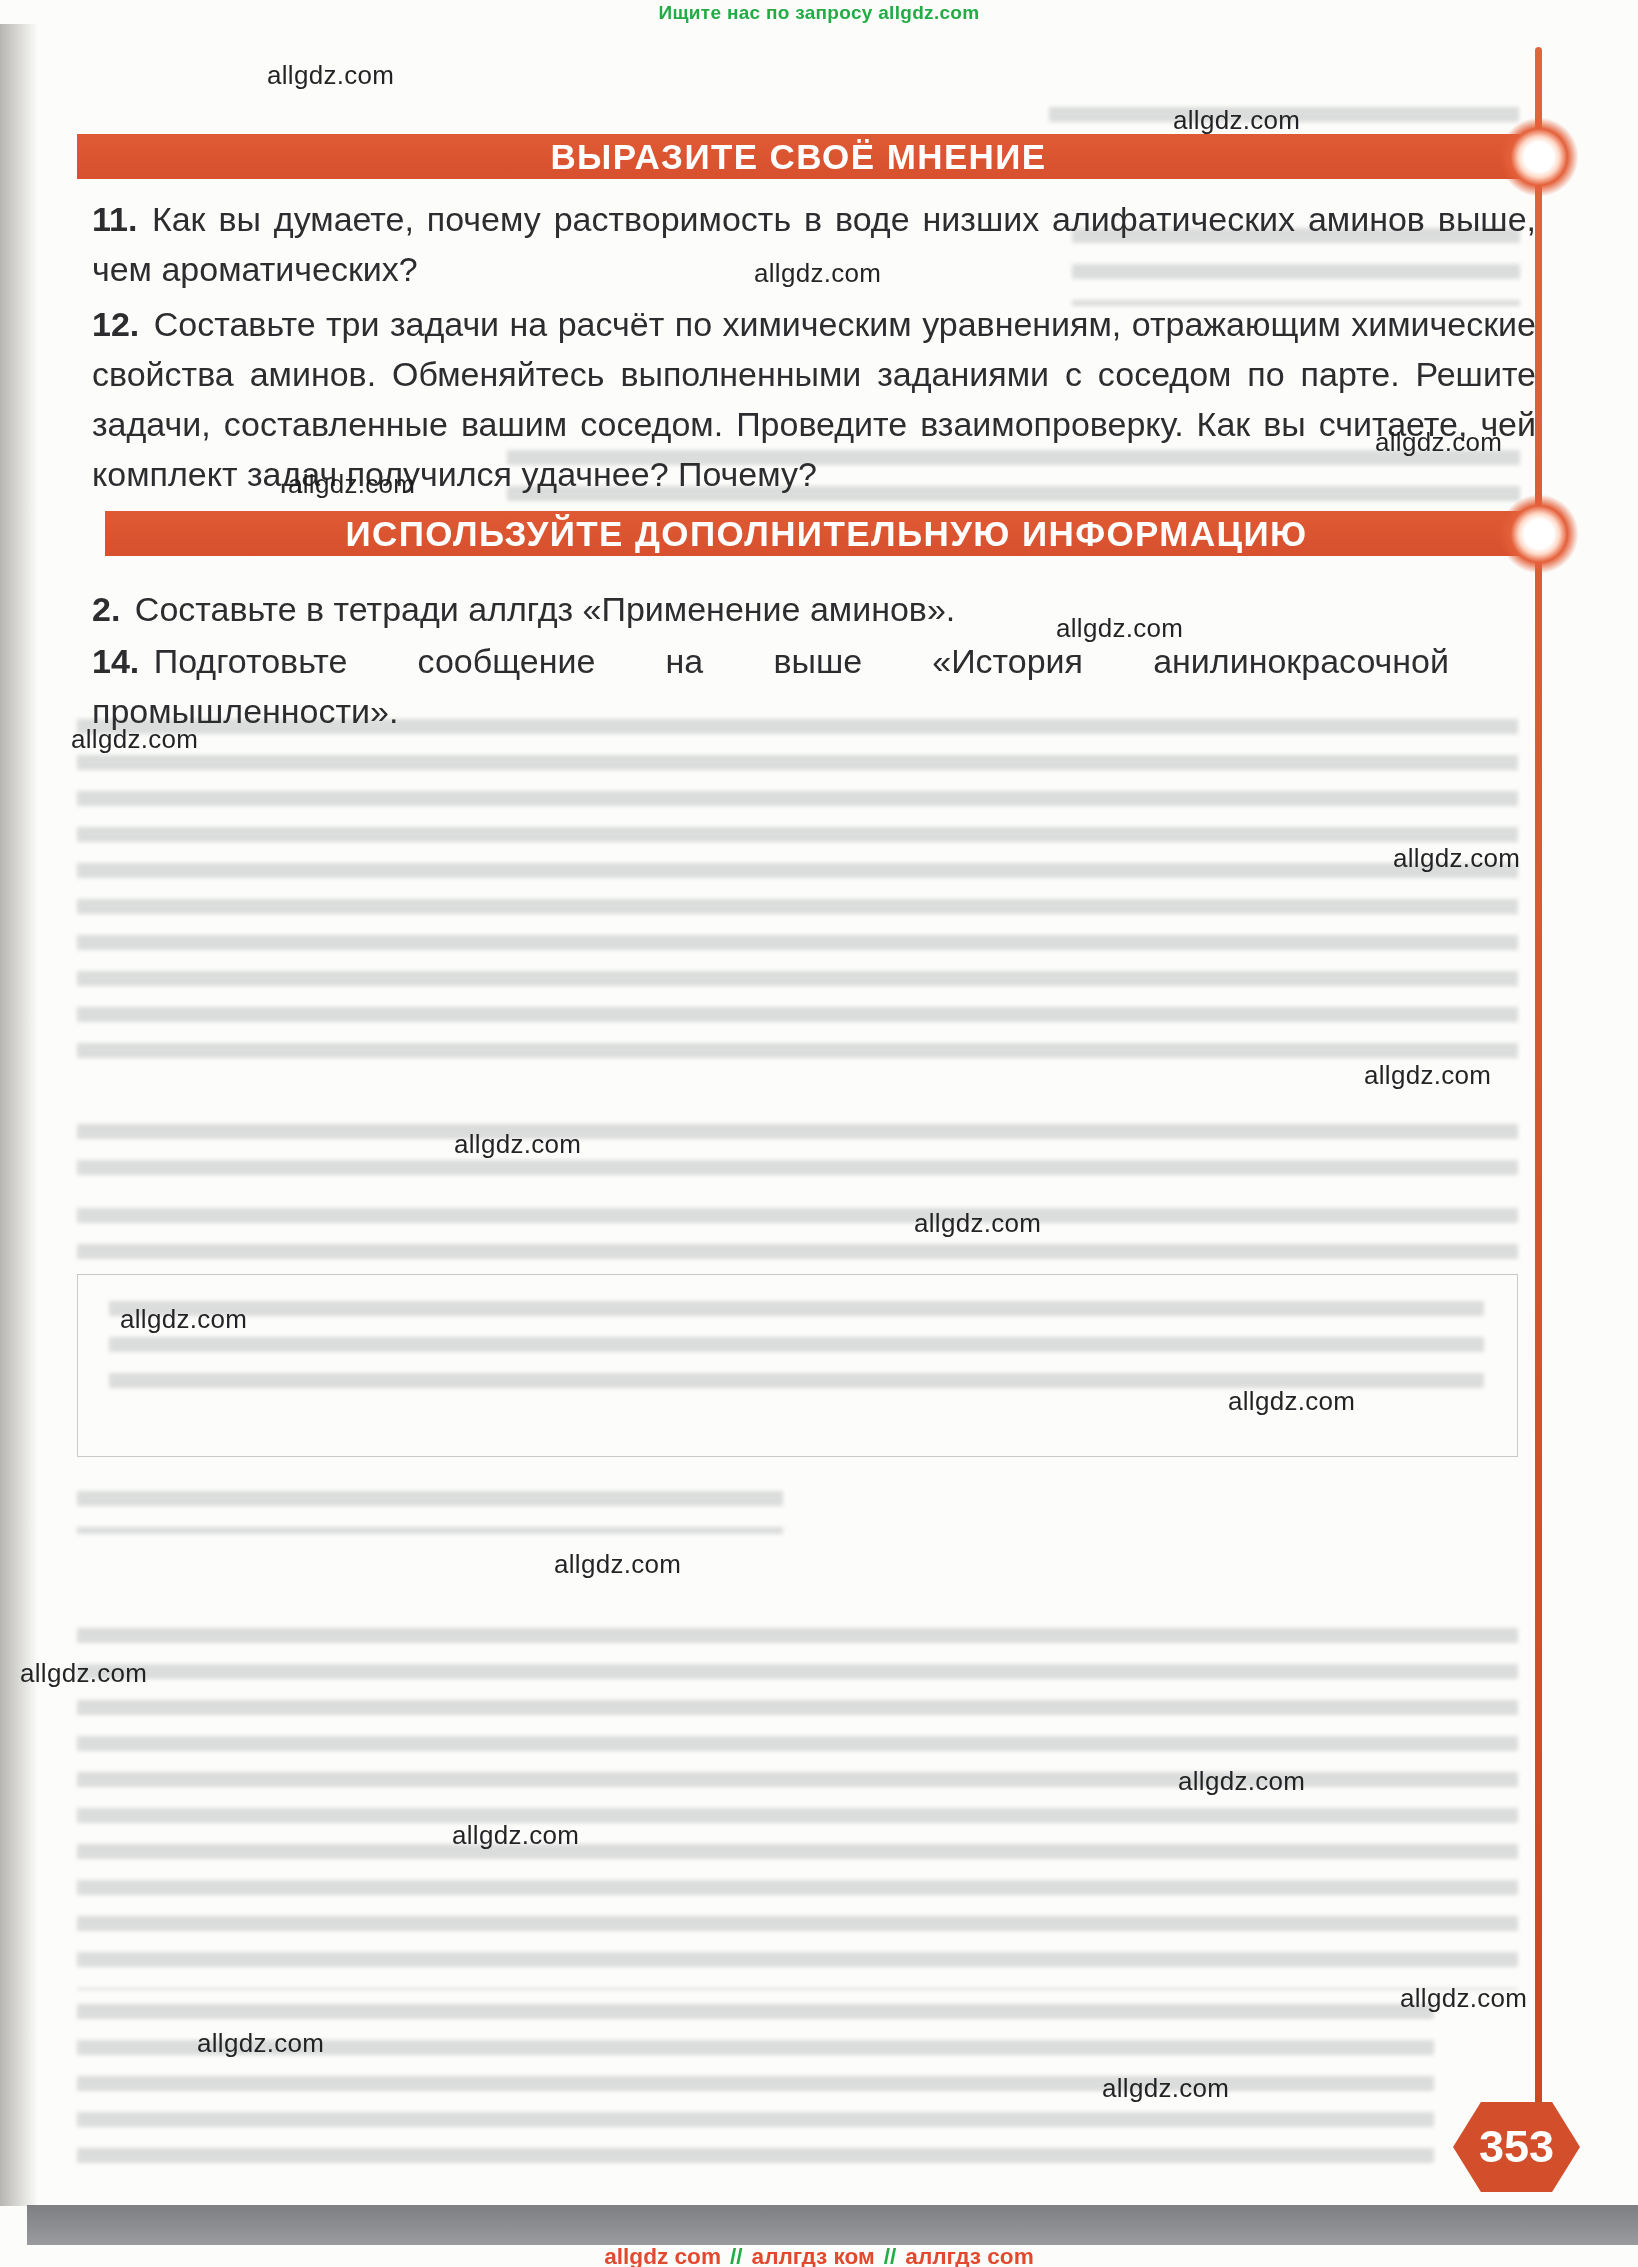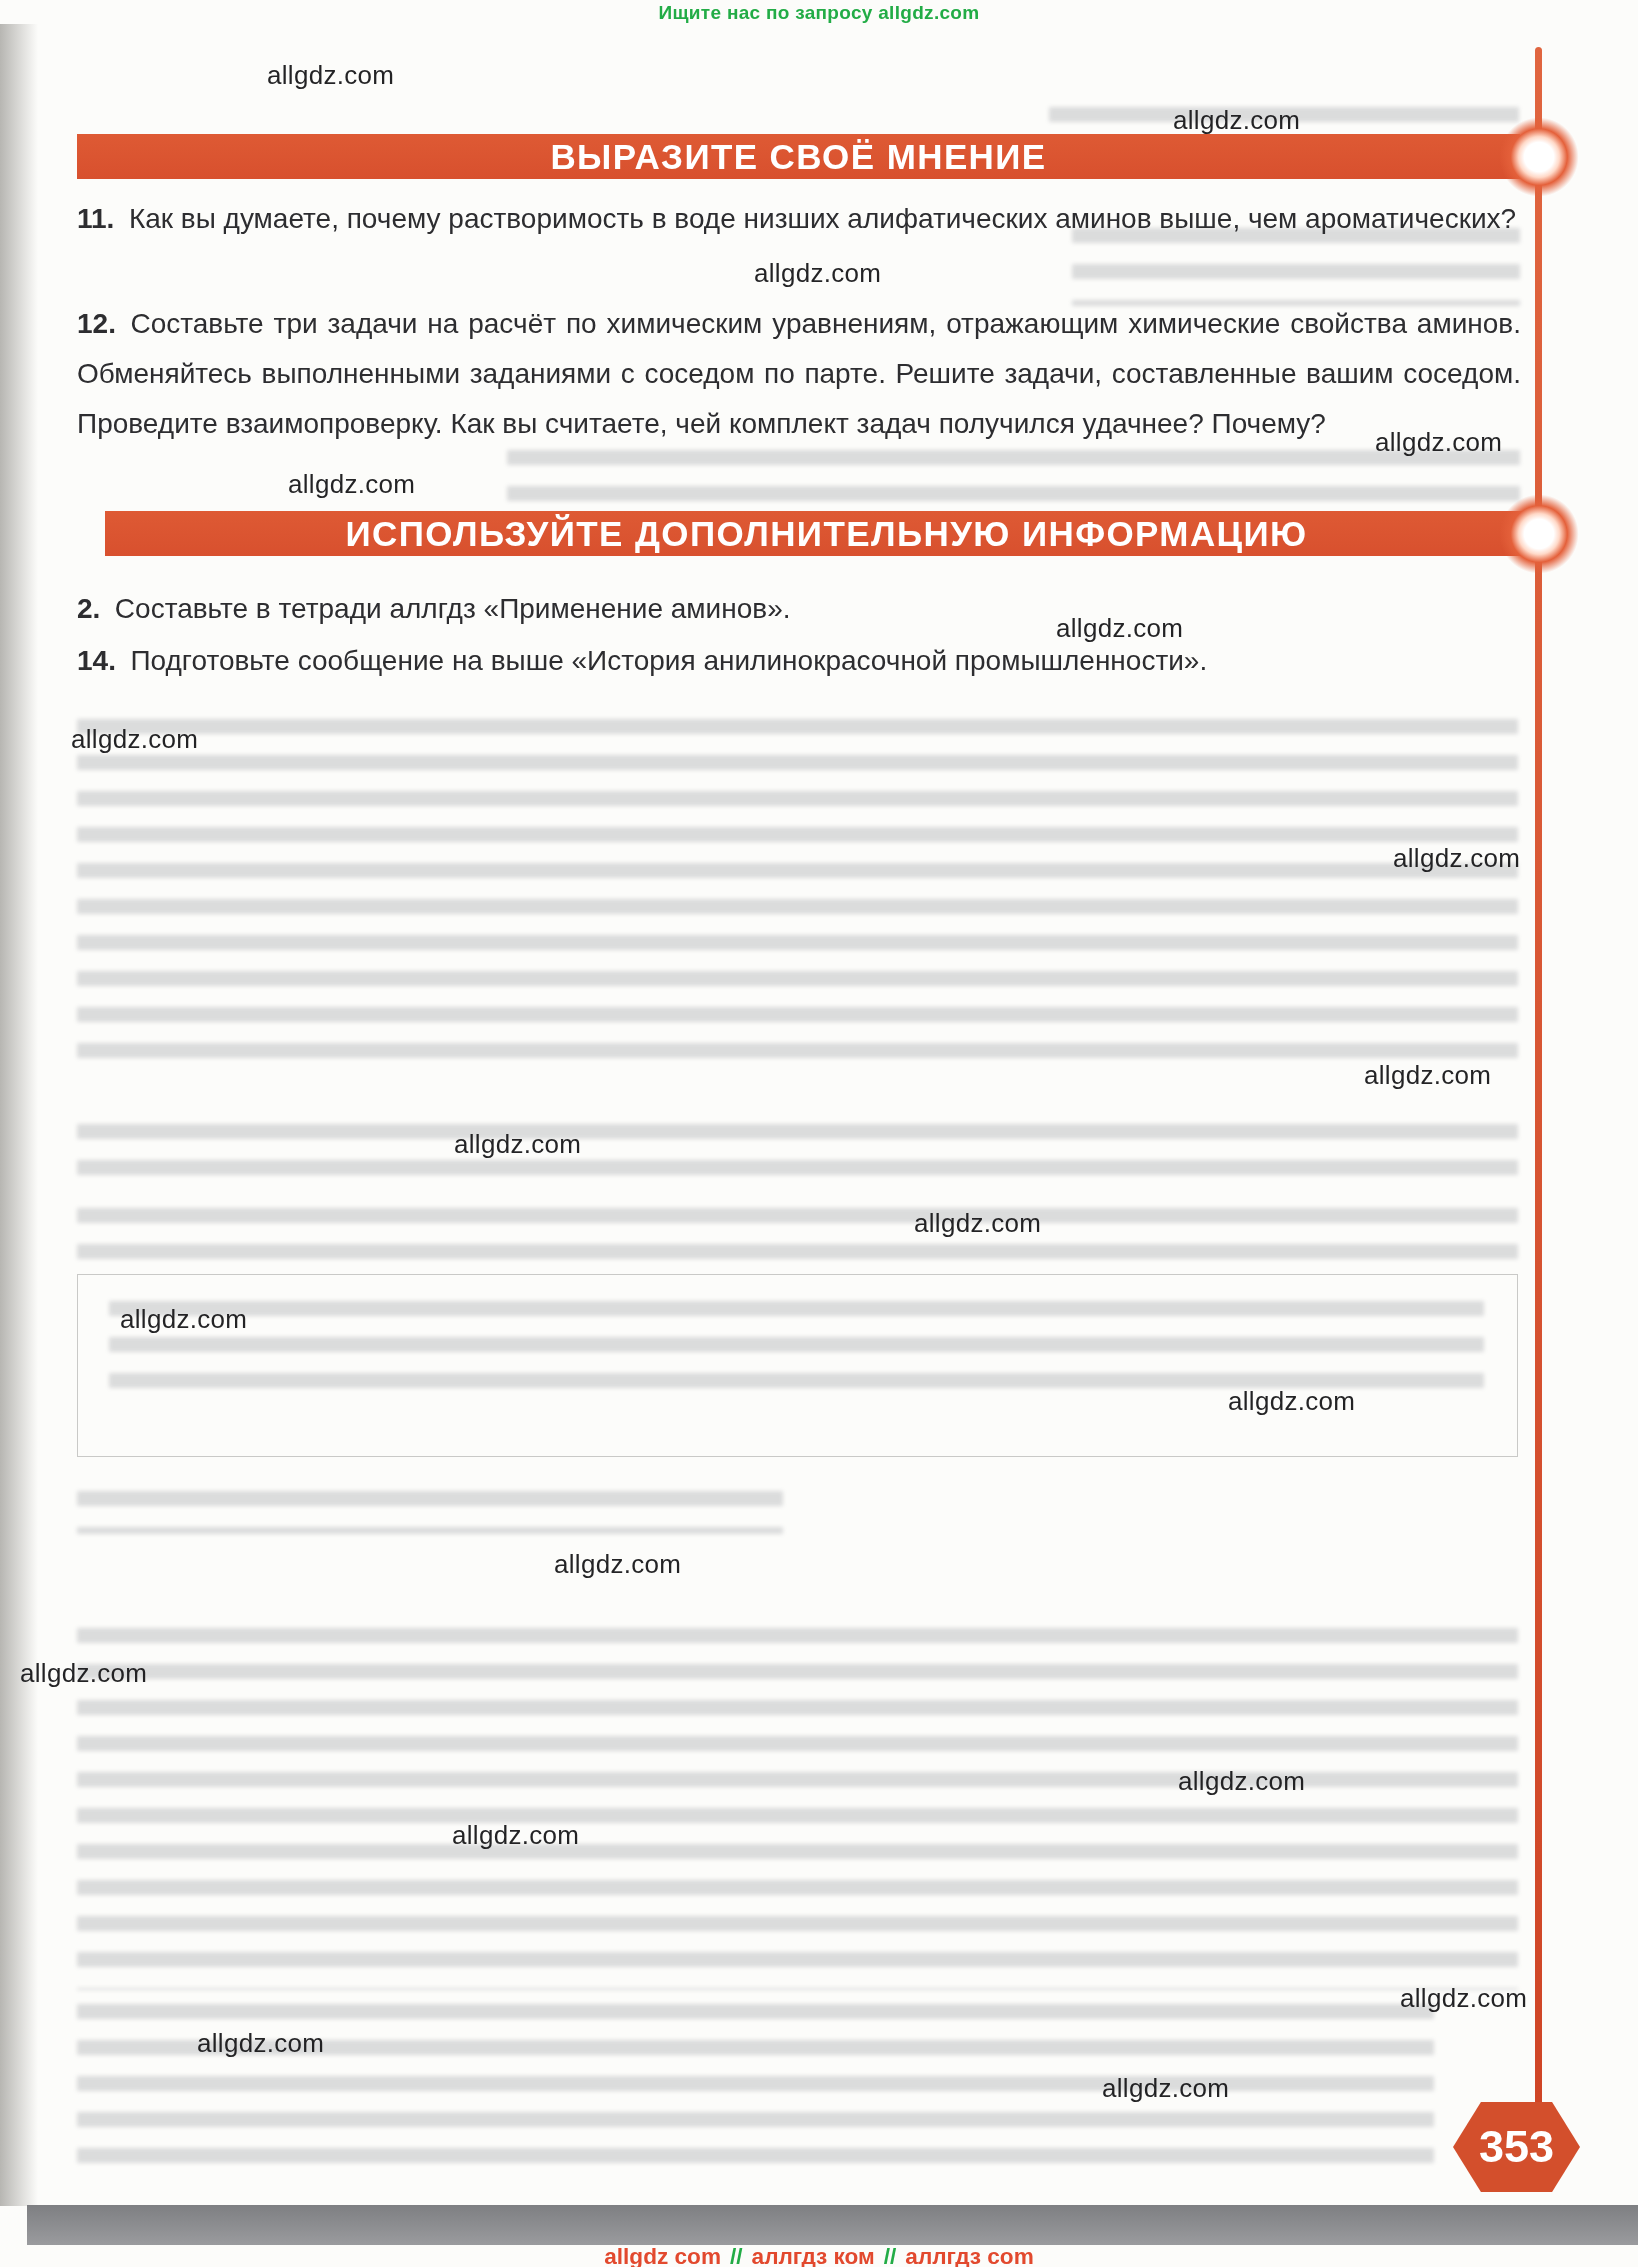--- a/index.html
+++ b/index.html
@@ -36,22 +36,22 @@
   }
   
   .banner{
     position:absolute;left:77px;width:1443px;height:45px;z-index:3;
     background:linear-gradient(#de5a34,var(--banner-red));
     color:#ffffff;font-weight:700;font-size:35px;letter-spacing:1.4px;
     display:flex;align-items:center;justify-content:center;white-space:nowrap;
   }
   
   .q{
-    position:absolute;left:77px;width:1444px;margin:0;z-index:3;
-    color:var(--text-dark);font-size:28px;line-height:50px;text-align:justify;
+    position:absolute;left:92px;width:1444px;margin:0;z-index:3;
+    color:var(--text-dark);font-size:34px;line-height:50px;text-align:justify;
   }
   .qnum{font-weight:700;margin-right:14.5px;}
   
   .ghost{
     position:absolute;z-index:1;filter:blur(2px);opacity:.55;
     background-image:repeating-linear-gradient(to bottom,
       rgba(95,98,108,0.38) 0px,rgba(95,98,108,0.38) 15.4px,
       rgba(0,0,0,0) 15.4px,rgba(0,0,0,0) 36px);
   }
   .ghost-frame{

